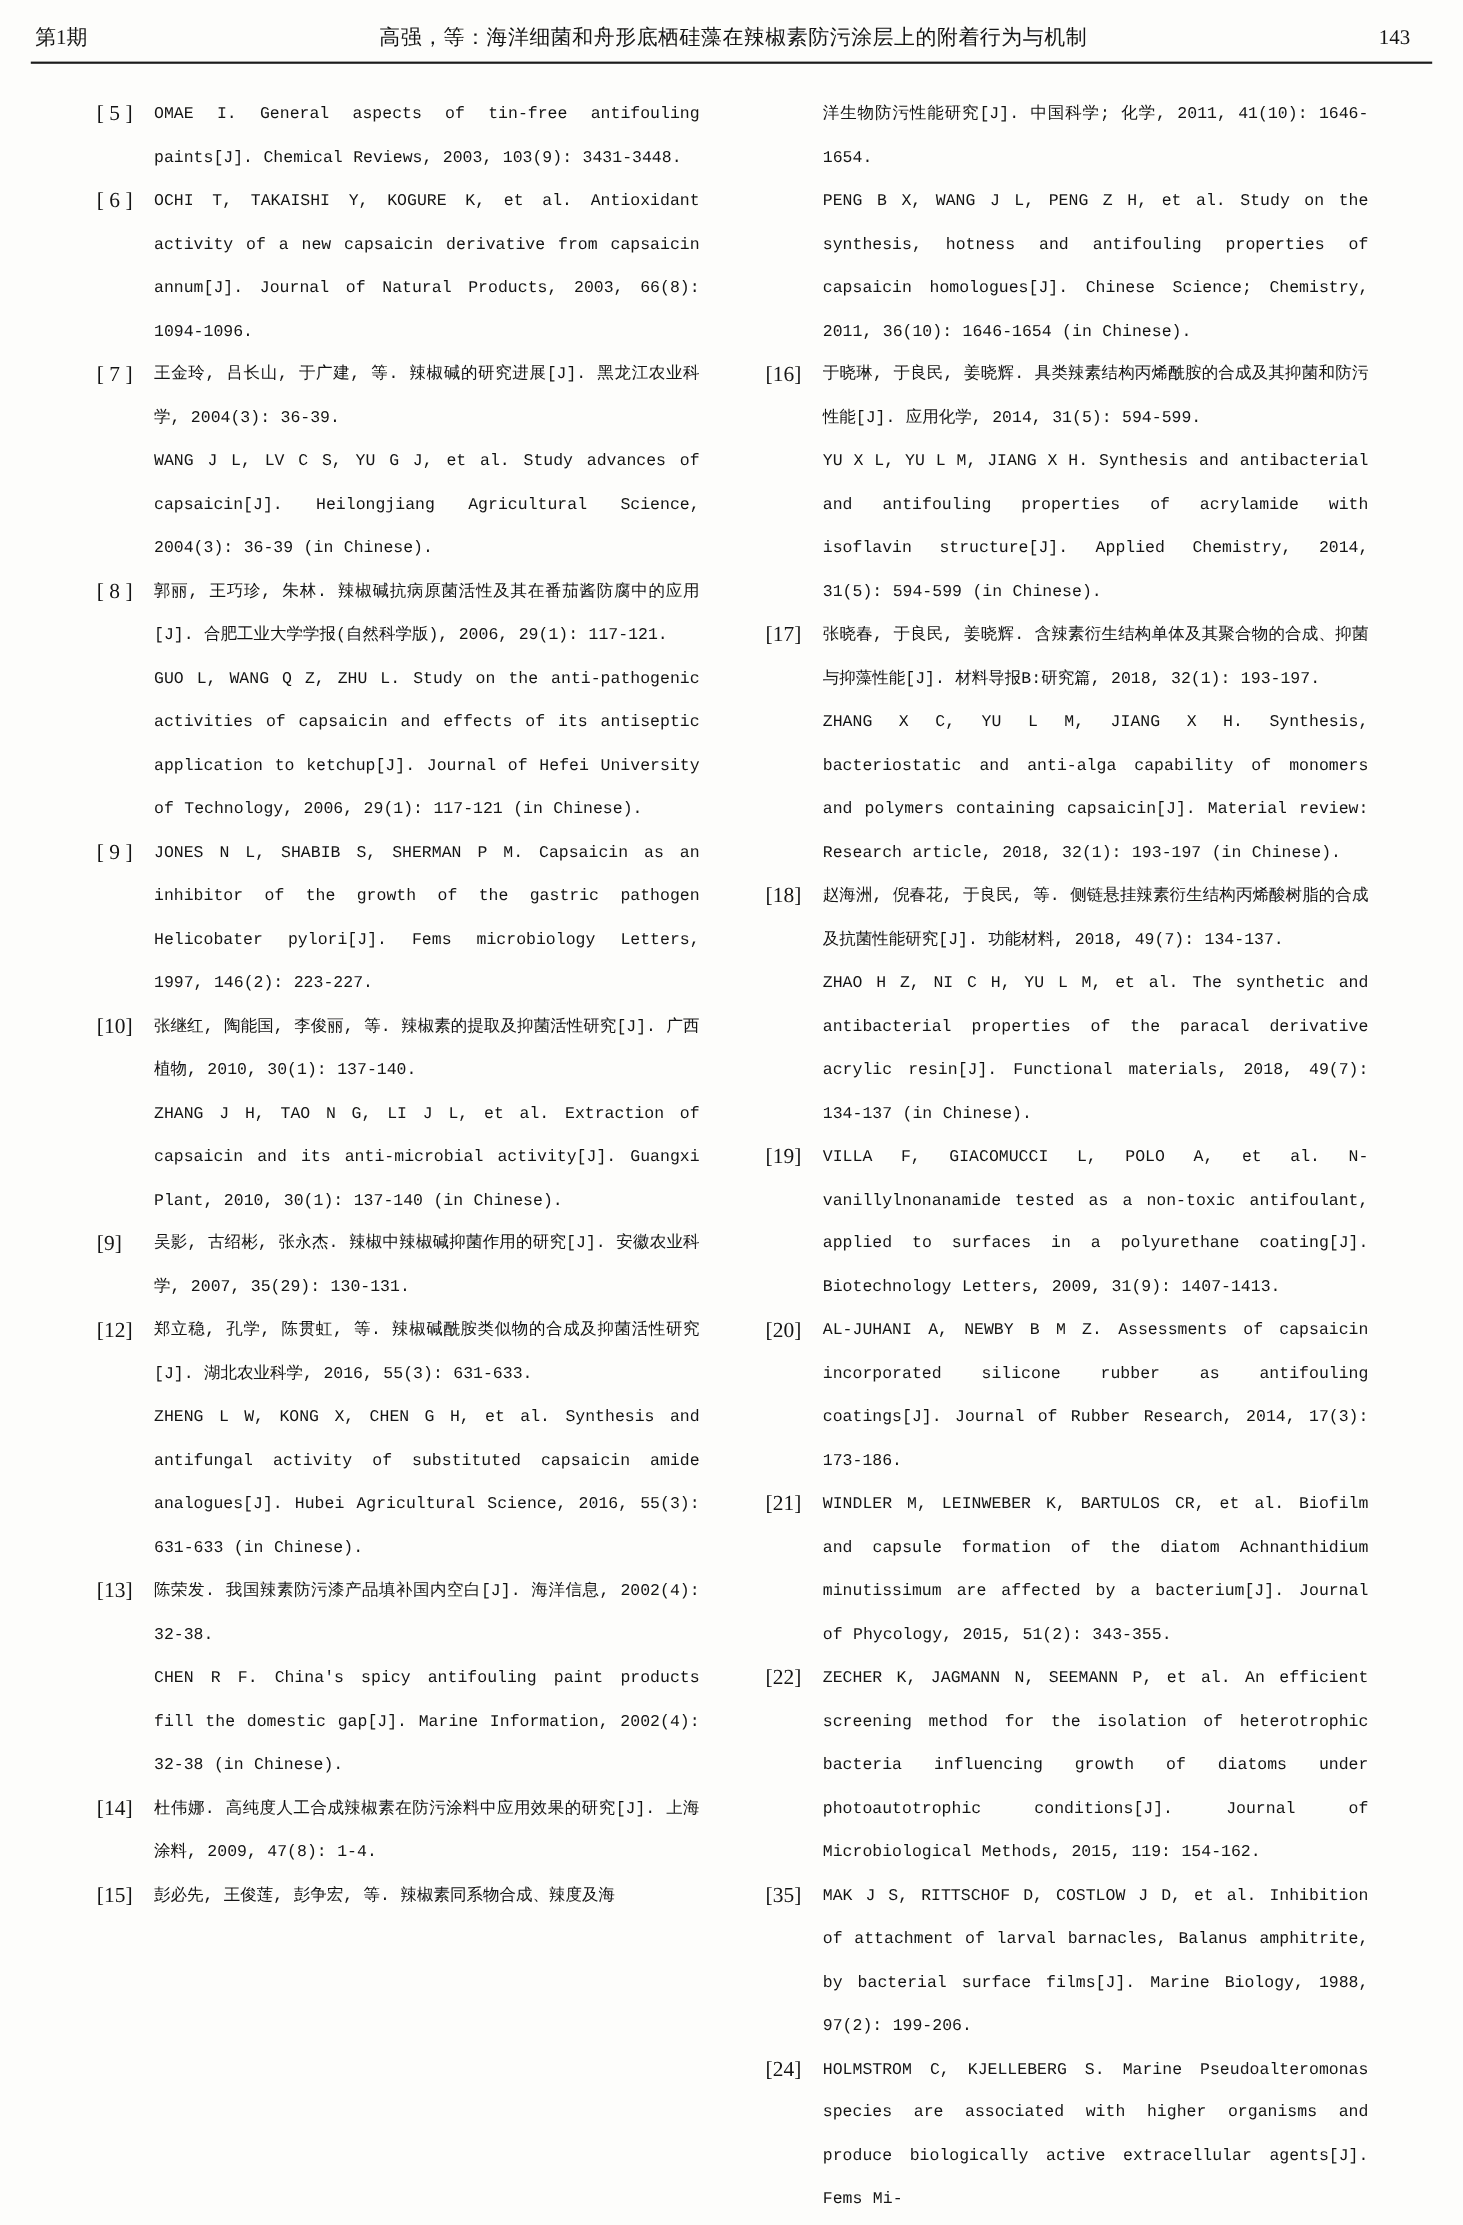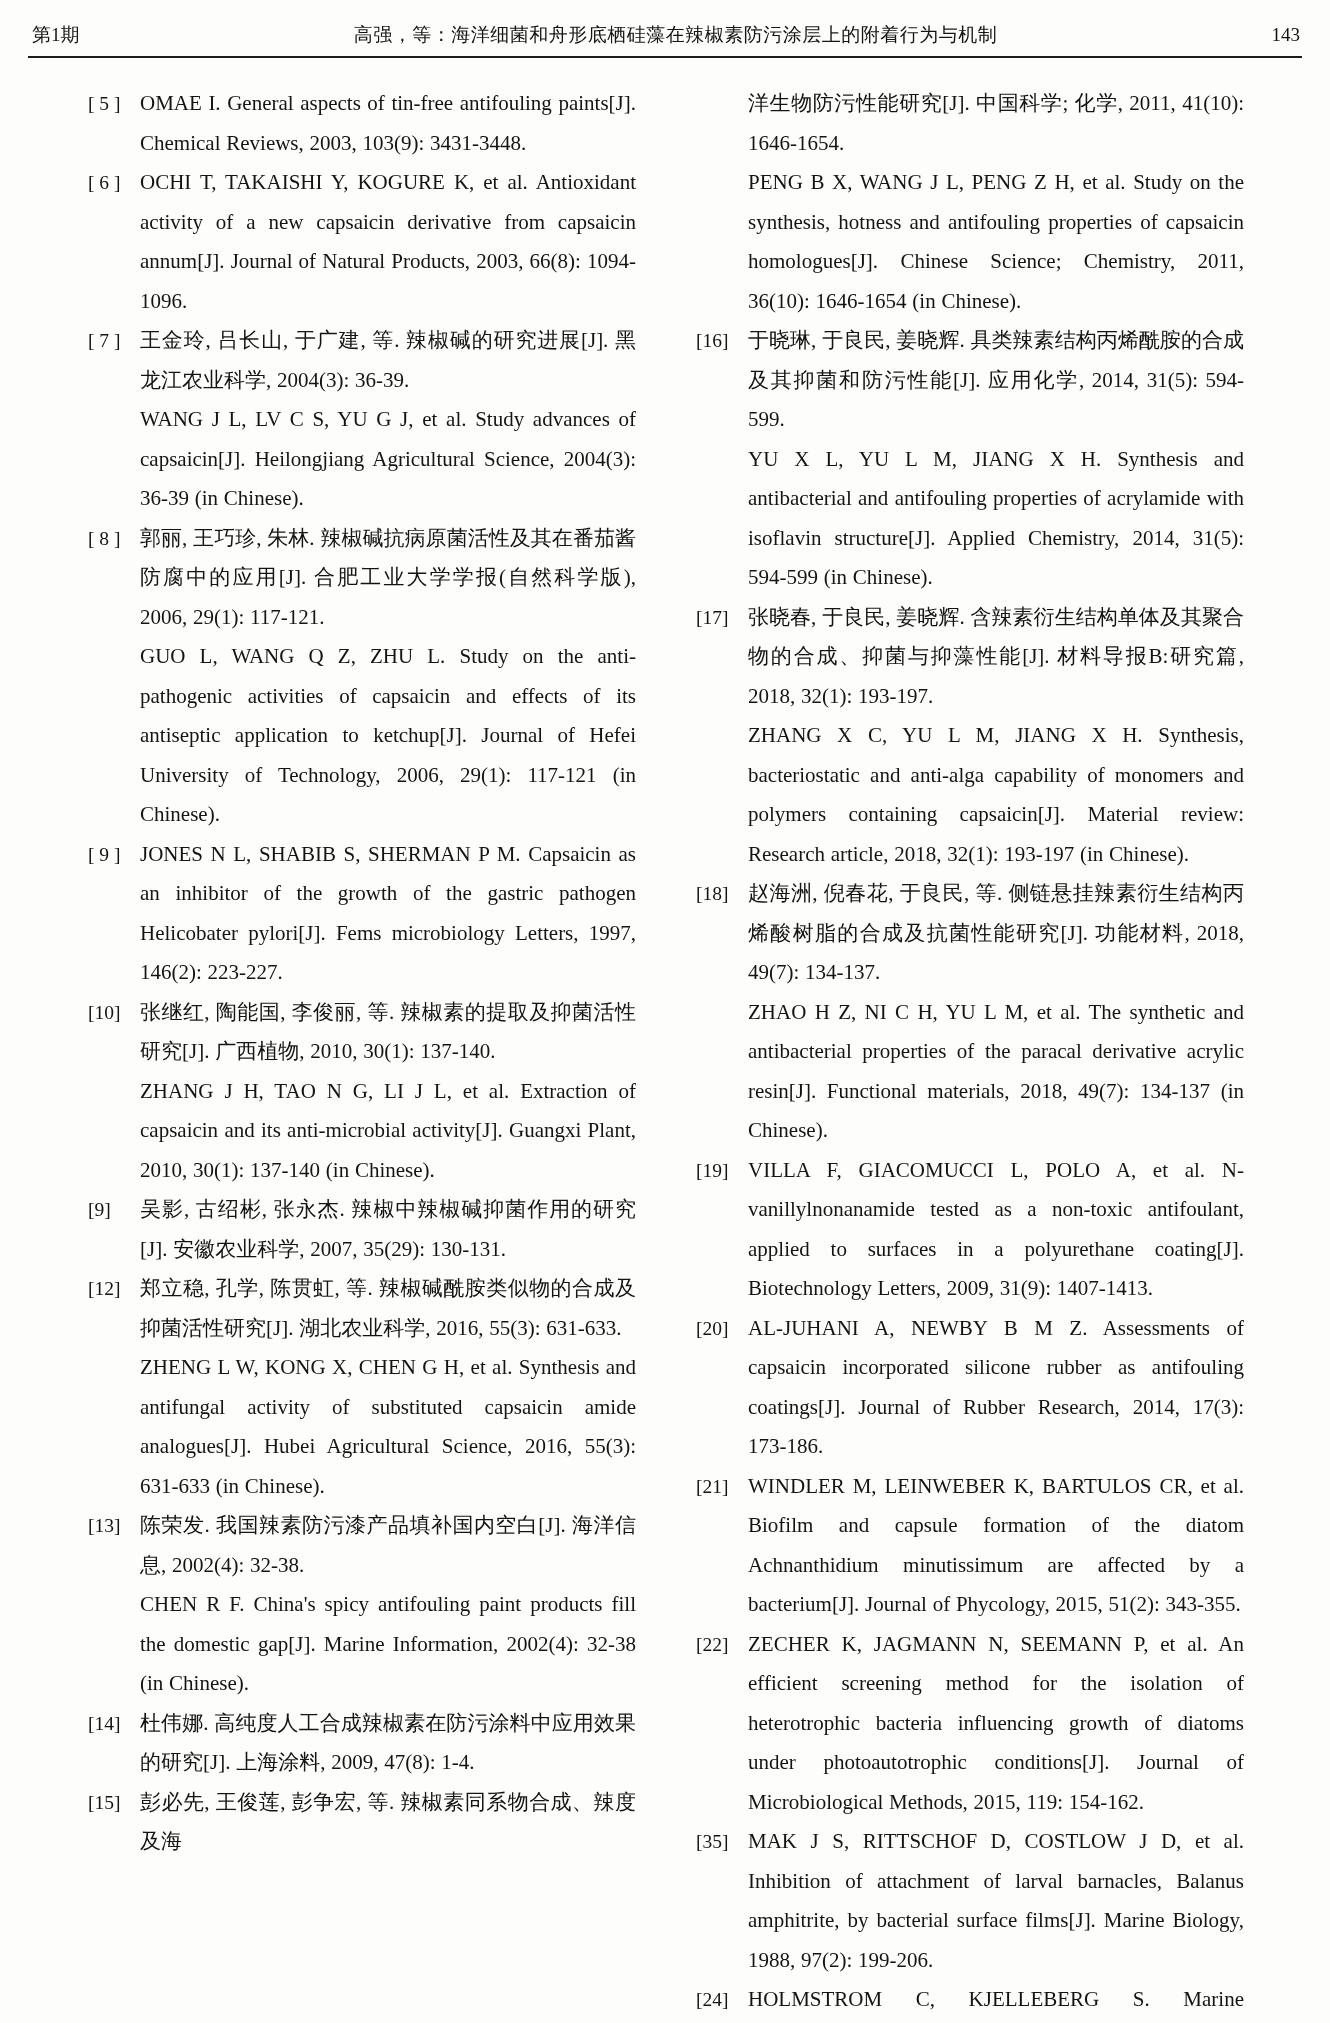--- a/index.html
+++ b/index.html
@@ -10,21 +10,21 @@
     height: 2023px;
     margin: 0 auto;
     background: #fdfdfb;
     color: #141414;
     font-family: "Liberation Serif", "DejaVu Serif", serif;
     overflow: hidden;
   }
   .page-header {
     display: flex;
     align-items: flex-end;
-    padding: 22px 30px 0 32px;
+    padding: 22px 48px 0 32px;
     font-size: 19px;
     line-height: 26px;
   }
   .page-header .issue { flex: none; }
   .page-header .title {
     flex: 1 1 auto;
     text-align: center;
     letter-spacing: 0.5px;
     padding: 0 12px;
   }
@@ -47,24 +47,25 @@
   .ref { display: flex; }
   .ref-label {
     flex: none;
     width: 52px;
     font-size: 19.5px;
     line-height: 39.5px;
     white-space: pre;
   }
   .ref-body { flex: 1 1 auto; min-width: 0; }
   .ref-para {
-    font-size: 21px;
+    font-size: 15px;
     line-height: 39.5px;
     text-align: justify;
     word-spacing: 0.5px;
+    font-family: Liberation Mono, monospace;
   }
 </style>
 </head>
 <body>
 
 <div class="page">
   <header class="page-header">
     <span class="issue">第1期</span>
     <span class="title">高强，等：海洋细菌和舟形底栖硅藻在辣椒素防污涂层上的附着行为与机制</span>
     <span class="pageno">143</span>

